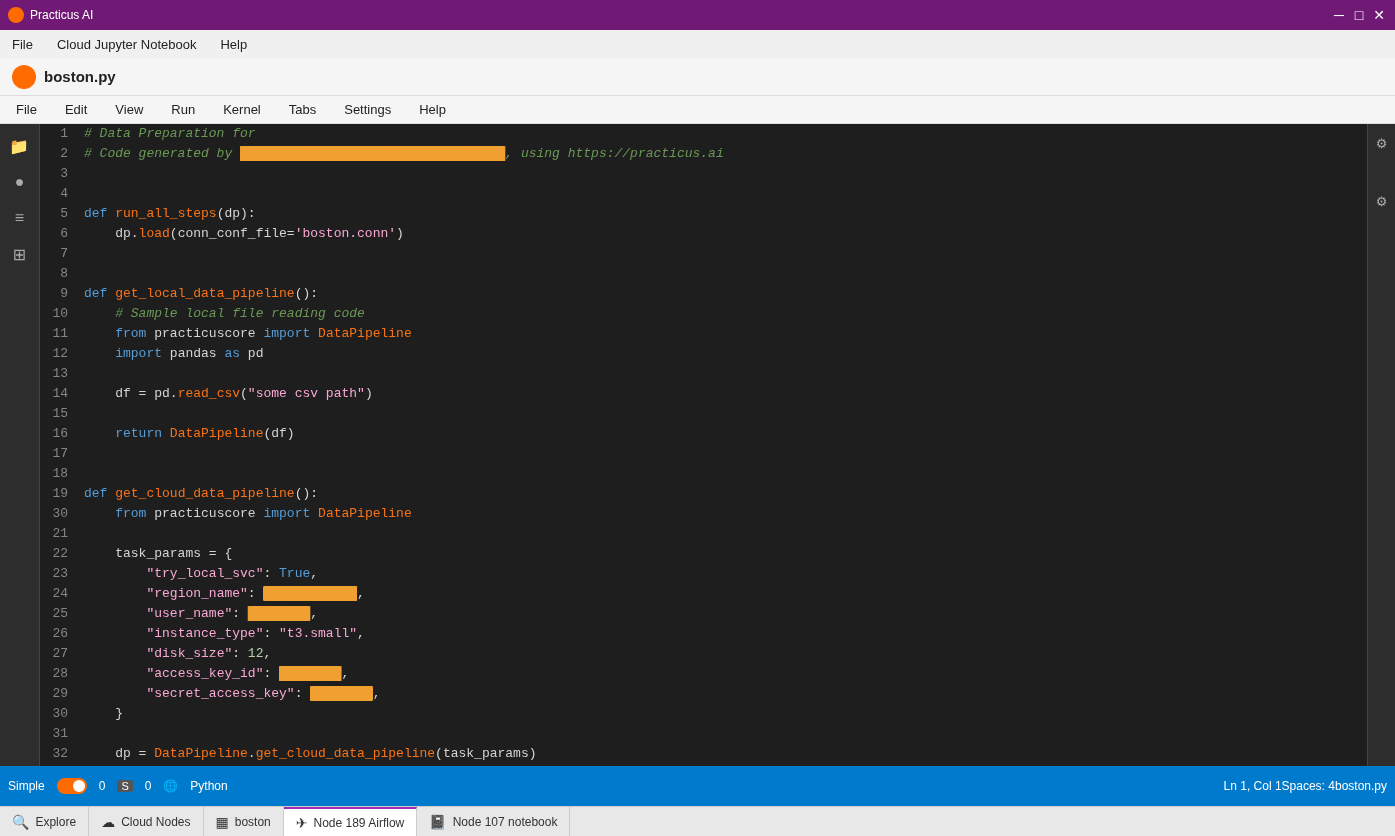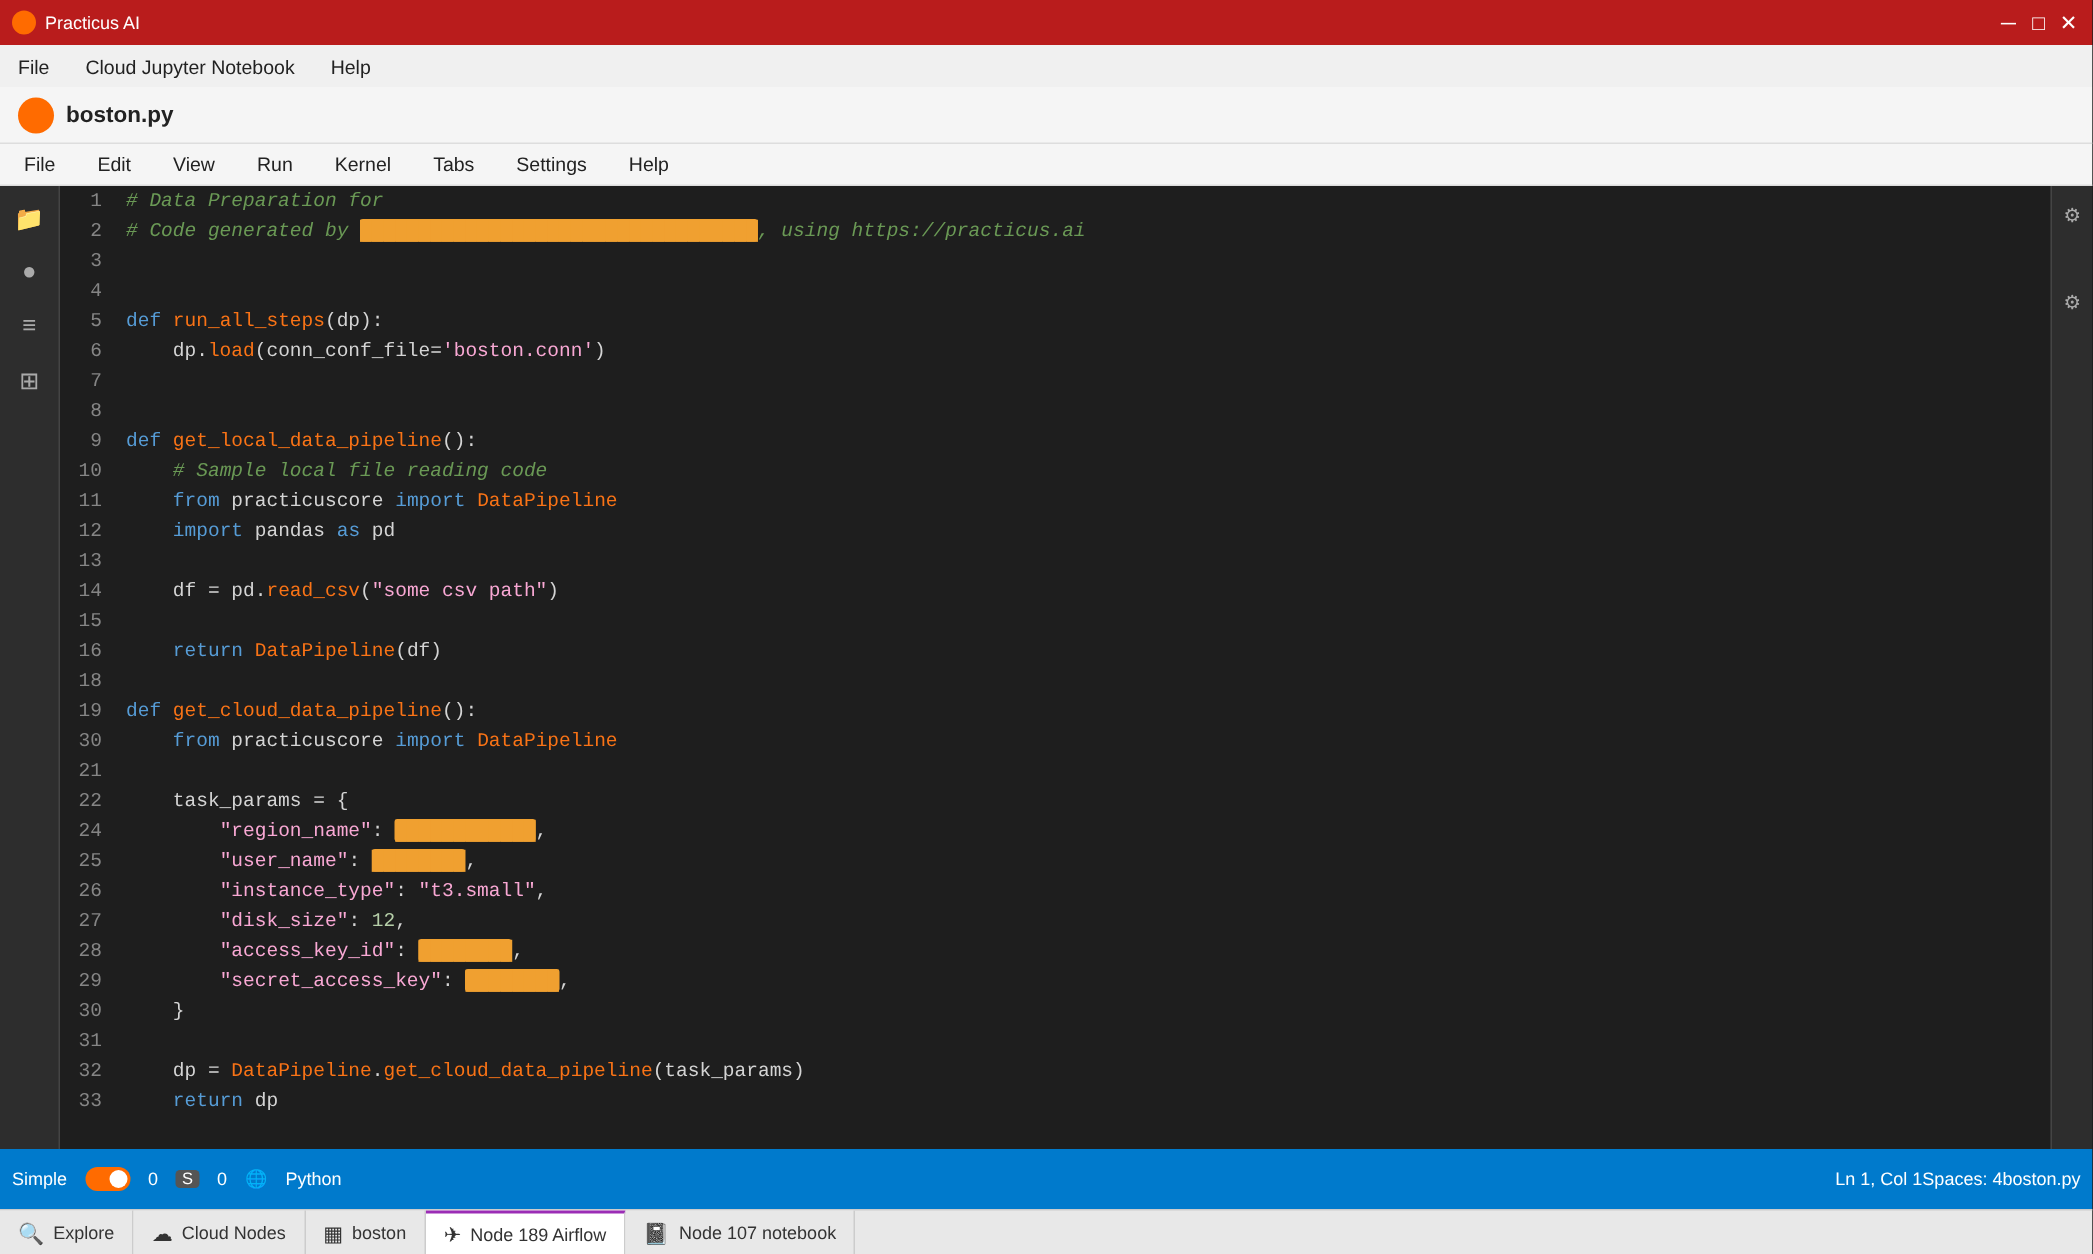--- a/index.html
+++ b/index.html
@@ -1,20 +1,20 @@
 <!DOCTYPE html>
 <html><head>
   <meta charset="utf-8">
   <style>
     * { box-sizing: border-box; margin: 0; padding: 0; }
     body { font-family: 'Segoe UI', Arial, sans-serif; background: #1e1e1e; color: #d4d4d4; height: 836px; overflow: hidden; display: flex; flex-direction: column; }
 
     
     #titlebar {
-      background: #b91c1c;
+      background: #701a75;
       color: white;
       height: 30px;
       display: flex;
       align-items: center;
       padding: 0 8px;
       user-select: none;
       flex-shrink: 0;
     }
     #titlebar .app-icon {
       width: 16px; height: 16px;
@@ -361,20 +361,24 @@
       <div class="code-line">
         <span class="line-num">15</span>
         <span class="line-content"> </span>
       </div>
 
       <div class="code-line">
         <span class="line-num">16</span>
         <span class="line-content">    <span class="c-keyword">return</span> <span class="c-class">DataPipeline</span>(df)</span>
       </div>
 
+      <div class="code-line">
+        <span class="line-num">17</span>
+        <span class="line-content"> </span>
+      </div>
 
       <div class="code-line">
         <span class="line-num">18</span>
         <span class="line-content"> </span>
       </div>
 
       <div class="code-line">
         <span class="line-num">19</span>
         <span class="line-content"><span class="c-keyword">def</span> <span class="c-function">get_cloud_data_pipeline</span>():</span>
       </div>
@@ -387,20 +391,24 @@
       <div class="code-line">
         <span class="line-num">21</span>
         <span class="line-content"> </span>
       </div>
 
       <div class="code-line">
         <span class="line-num">22</span>
         <span class="line-content">    task_params = {</span>
       </div>
 
+      <div class="code-line">
+        <span class="line-num">23</span>
+        <span class="line-content">        <span class="c-string">"try_local_svc"</span>: <span class="c-true">True</span>,</span>
+      </div>
 
       <div class="code-line">
         <span class="line-num">24</span>
         <span class="line-content">        <span class="c-string">"region_name"</span>: <span class="c-redact">████████████</span>,</span>
       </div>
 
       <div class="code-line">
         <span class="line-num">25</span>
         <span class="line-content">        <span class="c-string">"user_name"</span>: <span class="c-redact">████████</span>,</span>
       </div>

